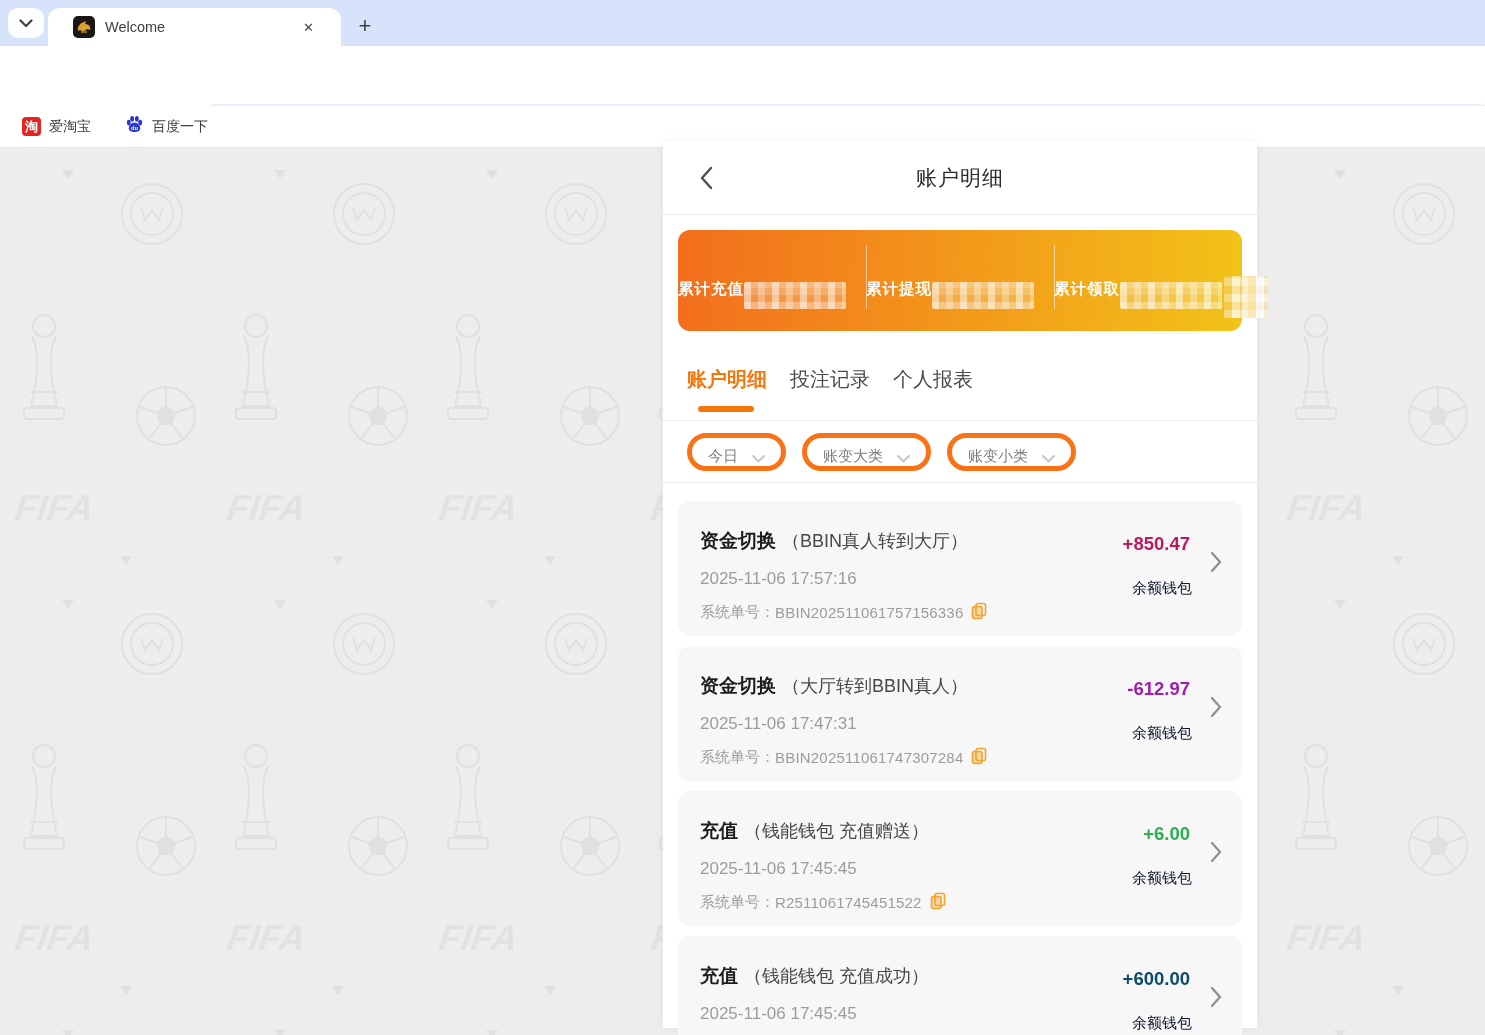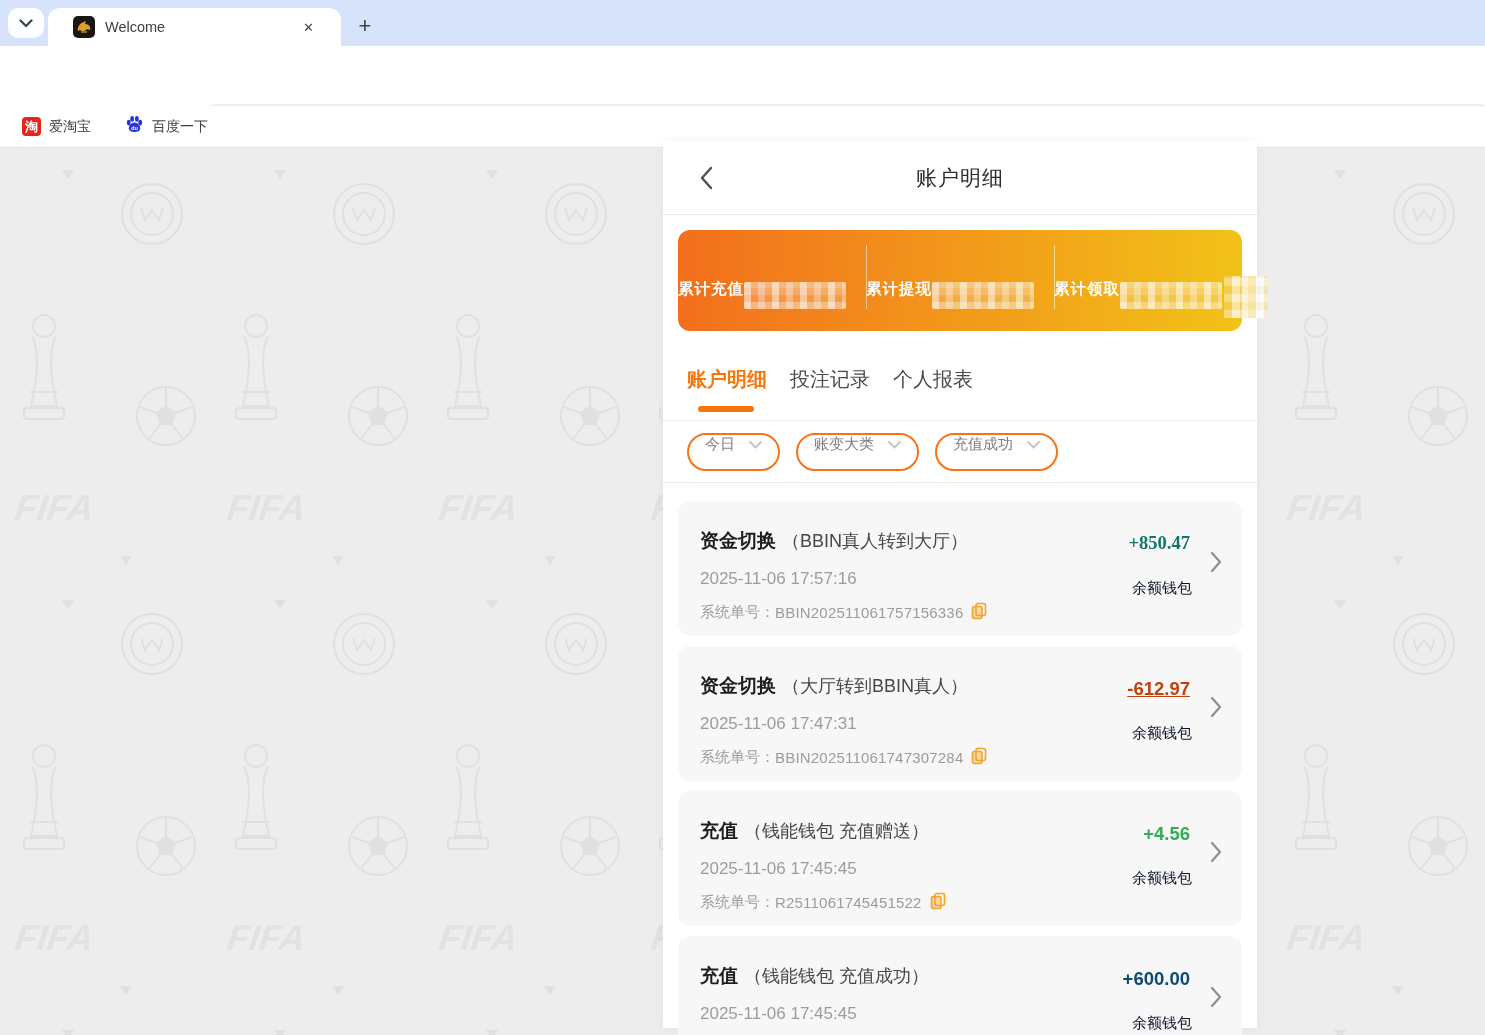--- a/index.html
+++ b/index.html
@@ -64,21 +64,21 @@
       repeating-linear-gradient(0deg, rgba(255,255,255,.55) 0 8px, rgba(247,216,130,.3) 8px 16px); }
 
   #tabs-row { position:relative; margin-top:27px; height:63px; border-bottom:1px solid #f0f0f0;
     display:flex; align-items:flex-start; padding:8px 0 0 24px; }
   .tab { font-size:20px; color:#4a4a4a; margin-right:23px; position:relative; padding-bottom:18px; }
   .tab.active { font-weight:700; }
   #tab-underline { position:absolute; left:35px; bottom:8px; width:56px; height:6px; border-radius:3px; }
 
   #filter-row { height:62px; border-bottom:1px solid #ececec; display:flex; align-items:center;
     padding-left:15px; }
-  .pill { height:38px; border:2px solid #f97316; border-radius:19px; display:flex; align-items:flex-start;
+  .pill { height:38px; border:5px solid #f97316; border-radius:19px; display:flex; align-items:flex-end;
     padding:0 16px; margin-left:9px; color:#7d7d7d; font-size:15px; }
   .pill .chev { margin-left:14px; }
 
   #txn-list { padding:18px 15px 0; display:flex; flex-direction:column; gap:10px; }
   .txn { position:relative; background:#f7f7f8; border-radius:12px; height:135px;
     padding:20px 22px 0; flex:none; }
   .txn-line1 { display:flex; align-items:baseline; }
   .txn-type { font-size:19px; font-weight:700; color:#1d1d1d;margin-top:7px; }
   .txn-detail { font-size:18px; color:#474747; margin-left:6px; }
   .txn-time { margin-top:15px; font-size:17px; color:#9c9c9c; }
@@ -240,21 +240,21 @@
               <polyline points="1,1 6.5,6.5 12,1" fill="none" stroke="#c3c3c3" stroke-width="1.8" stroke-linecap="round"></polyline>
             </svg></span>
       </div>
       <div class="pill" style="margin-left:16px">
         <span>账变大类</span>
         <span class="chev"><svg width="13" height="8" viewBox="0 0 13 8">
               <polyline points="1,1 6.5,6.5 12,1" fill="none" stroke="#c3c3c3" stroke-width="1.8" stroke-linecap="round"></polyline>
             </svg></span>
       </div>
       <div class="pill" style="margin-left:16px">
-        <span>充值成功</span>
+        <span>账变小类</span>
         <span class="chev"><svg width="13" height="8" viewBox="0 0 13 8">
               <polyline points="1,1 6.5,6.5 12,1" fill="none" stroke="#c3c3c3" stroke-width="1.8" stroke-linecap="round"></polyline>
             </svg></span>
       </div>
     </div>
 
     <div id="txn-list">
   <div class="txn">
     <div class="txn-line1">
       <span class="txn-type">资金切换</span>
@@ -264,21 +264,21 @@
     <div class="txn-order">
       <span>系统单号：</span>
       <span class="num">BBIN202511061757156336</span>
       <span class="copy-ico">
         <svg width="16" height="18" viewBox="0 0 16 18">
                 <rect x="5" y="1.5" width="9.5" height="12" rx="2" fill="none" stroke="#f5a226" stroke-width="1.6"></rect>
                 <rect x="1.5" y="4.5" width="9.5" height="12" rx="2" fill="rgba(247,166,48,.4)" stroke="#f5a226" stroke-width="1.6"></rect>
               </svg>
       </span>
     </div>
-    <div class="txn-amount" style="color: #0f766e; font-family: Liberation Serif, serif;">+850.47</div>
+    <div class="txn-amount" style="color: #be185d;">+850.47</div>
     <div class="txn-wallet">余额钱包</div>
     <div class="txn-chev">
       <svg width="12" height="22" viewBox="0 0 12 22">
               <polyline points="2,2 10,11 2,20" fill="none" stroke="#8f8f8f" stroke-width="2.2" stroke-linecap="round" stroke-linejoin="round"></polyline>
             </svg>
     </div>
   </div>
 
   <div class="txn">
     <div class="txn-line1">
@@ -289,21 +289,21 @@
     <div class="txn-order">
       <span>系统单号：</span>
       <span class="num">BBIN202511061747307284</span>
       <span class="copy-ico">
         <svg width="16" height="18" viewBox="0 0 16 18">
                 <rect x="5" y="1.5" width="9.5" height="12" rx="2" fill="none" stroke="#f5a226" stroke-width="1.6"></rect>
                 <rect x="1.5" y="4.5" width="9.5" height="12" rx="2" fill="rgba(247,166,48,.4)" stroke="#f5a226" stroke-width="1.6"></rect>
               </svg>
       </span>
     </div>
-    <div class="txn-amount" style="color: #c2410c; text-decoration: underline;">-612.97</div>
+    <div class="txn-amount" style="color: #a21caf;">-612.97</div>
     <div class="txn-wallet">余额钱包</div>
     <div class="txn-chev">
       <svg width="12" height="22" viewBox="0 0 12 22">
               <polyline points="2,2 10,11 2,20" fill="none" stroke="#8f8f8f" stroke-width="2.2" stroke-linecap="round" stroke-linejoin="round"></polyline>
             </svg>
     </div>
   </div>
 
   <div class="txn">
     <div class="txn-line1">
@@ -314,21 +314,21 @@
     <div class="txn-order">
       <span>系统单号：</span>
       <span class="num">R2511061745451522</span>
       <span class="copy-ico">
         <svg width="16" height="18" viewBox="0 0 16 18">
                 <rect x="5" y="1.5" width="9.5" height="12" rx="2" fill="none" stroke="#f5a226" stroke-width="1.6"></rect>
                 <rect x="1.5" y="4.5" width="9.5" height="12" rx="2" fill="rgba(247,166,48,.4)" stroke="#f5a226" stroke-width="1.6"></rect>
               </svg>
       </span>
     </div>
-    <div class="txn-amount" style="color: rgb(47, 174, 83);">+4.56</div>
+    <div class="txn-amount" style="color: rgb(47, 174, 83);">+6.00</div>
     <div class="txn-wallet">余额钱包</div>
     <div class="txn-chev">
       <svg width="12" height="22" viewBox="0 0 12 22">
               <polyline points="2,2 10,11 2,20" fill="none" stroke="#8f8f8f" stroke-width="2.2" stroke-linecap="round" stroke-linejoin="round"></polyline>
             </svg>
     </div>
   </div>
 
   <div class="txn">
     <div class="txn-line1">

